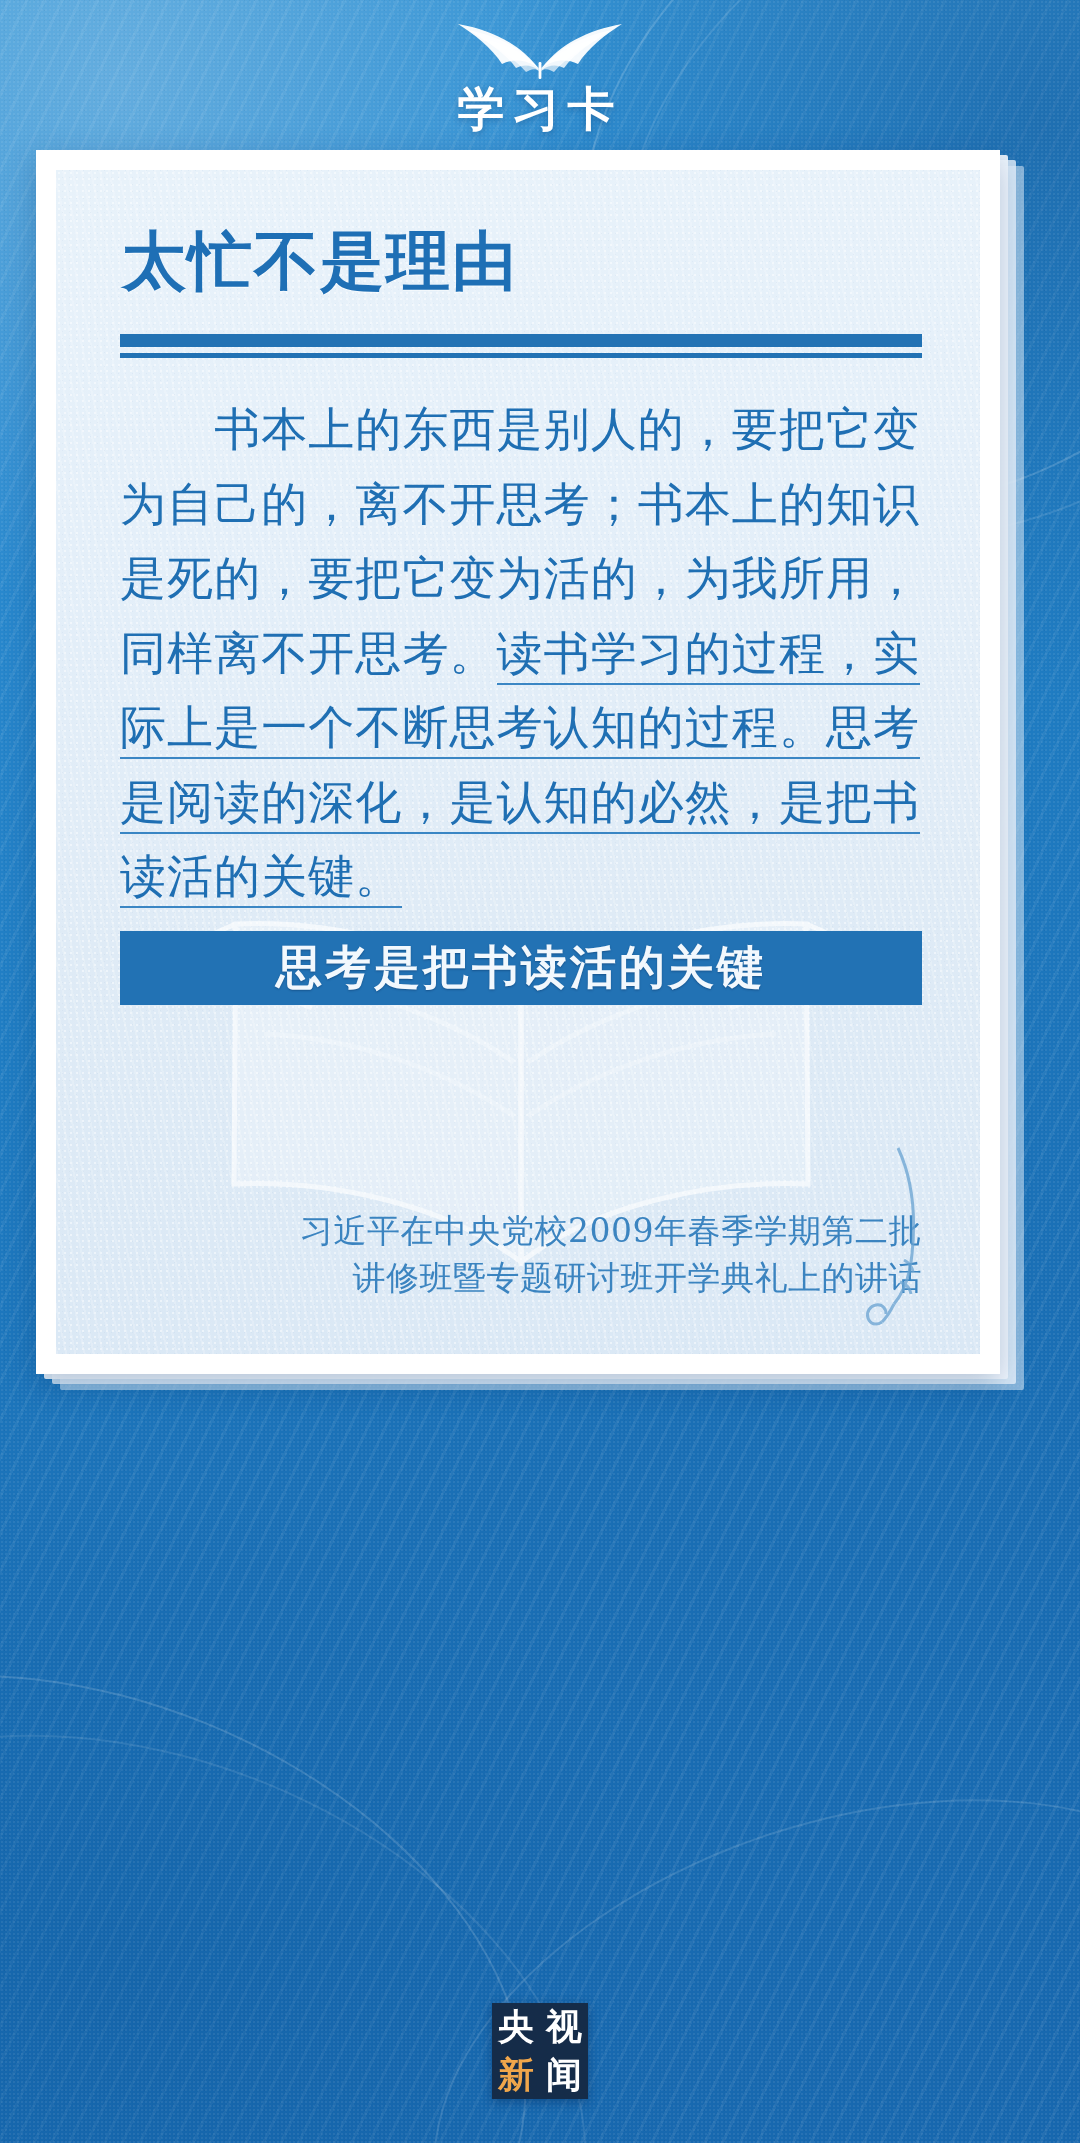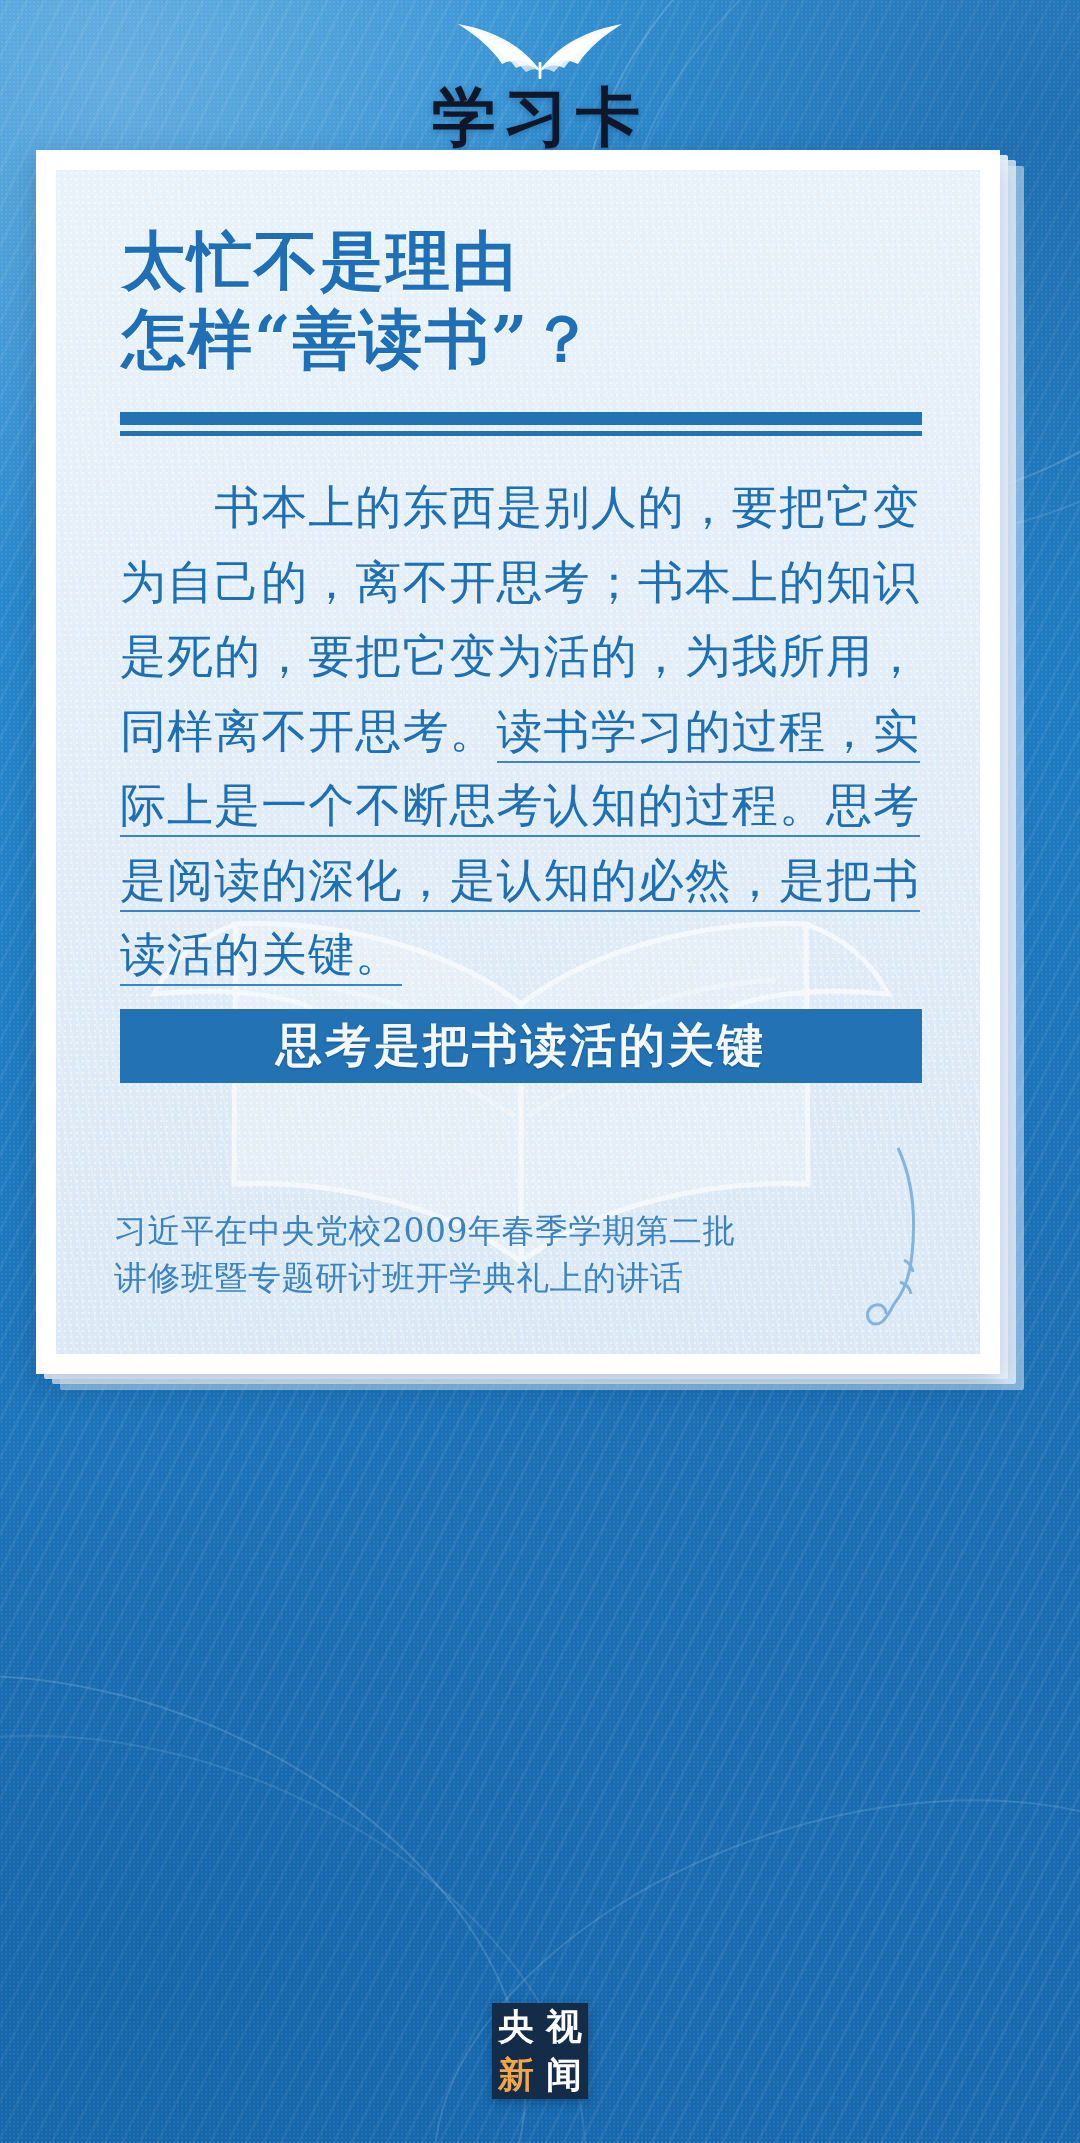--- a/index.html
+++ b/index.html
@@ -56,21 +56,21 @@
       radial-gradient(rgba(0,0,0,.16) .7px,transparent .8px);
     background-size:4px 4px,5px 5px;
     background-position:0 0,2px 3px;
   }
 
   
   #header{position:absolute;left:0;right:0;top:18px;text-align:center;}
   #book-logo{display:block;margin:0 auto 4px;}
   #header-title{
     font-family:"DejaVu Sans","Liberation Sans",sans-serif;
-    font-weight:bold;color:#0f172a;font-size:64px;letter-spacing:8px;
+    font-weight:bold;color:#ffffff;font-size:47px;letter-spacing:8px;
     text-shadow:0 2px 6px rgba(0,40,90,.30);
     line-height:1.05;
   }
 
   
   .card-shadow{
     position:absolute;border-radius:2px;background:#cfe2f2;
   }
   .cs1{left:60px;top:166px;width:964px;height:1224px;background:rgba(220,236,250,.55);}
   .cs2{left:52px;top:160px;width:964px;height:1224px;background:rgba(232,243,252,.80);}
@@ -143,21 +143,21 @@
 
   
   #attrib{
     position:absolute;left:58px;right:58px;bottom:52px;
     color:#3b84c0;
     font-family:"DejaVu Serif","Liberation Serif",serif;
     text-align:right;
   }
   #attrib-date{font-size:35px;letter-spacing:1px;margin-bottom:6px;white-space:nowrap;}
   #attrib-date .dash{letter-spacing:-2px;margin-right:14px;}
-  .attrib-src{font-size:33px;letter-spacing:.5px;line-height:1.42;text-align:left;white-space:nowrap;}
+  .attrib-src{font-size:33px;letter-spacing:.5px;line-height:1.42;text-align:right;white-space:nowrap;}
   #brush{position:absolute;right:-18px;bottom:-30px;opacity:.9;}
 
   
   #footer{position:absolute;left:0;right:0;bottom:44px;display:flex;justify-content:center;}
   #cctv-logo{
     width:96px;height:96px;background:#152c49;
     display:grid;grid-template-columns:1fr 1fr;grid-template-rows:1fr 1fr;
     box-shadow:0 3px 10px rgba(0,30,70,.35);
   }
   #cctv-logo span{
@@ -218,21 +218,20 @@
         <path d="M660 96 C572 100 480 132 412 178" opacity=".55"></path>
         <path d="M660 150 C572 154 480 186 412 232" opacity=".45"></path>
         <path d="M405 120 L405 378" opacity=".6"></path>
       </g>
     </svg>
 
     <div id="content">
 
       <div id="headline">
         <span class="hl-line">太忙不是理由</span>
-        <span class="hl-line">怎样“善读书”？</span>
       </div>
 
       <div id="rules">
         <div class="rule-thick"></div>
         <div class="rule-gap"></div>
         <div class="rule-thin"></div>
       </div>
 
       <div id="body-text">
         <span>　　书本上的东西是别人的，要把它变为自己的，离不开思考；书本上的知识是死的，要把它变为活的，为我所用，同样离不开思考。</span><span class="u">读书学习的过程，实际上是一个不断思考认知的过程。思考是阅读的深化，是认知的必然，是把书读活的关键。</span>

